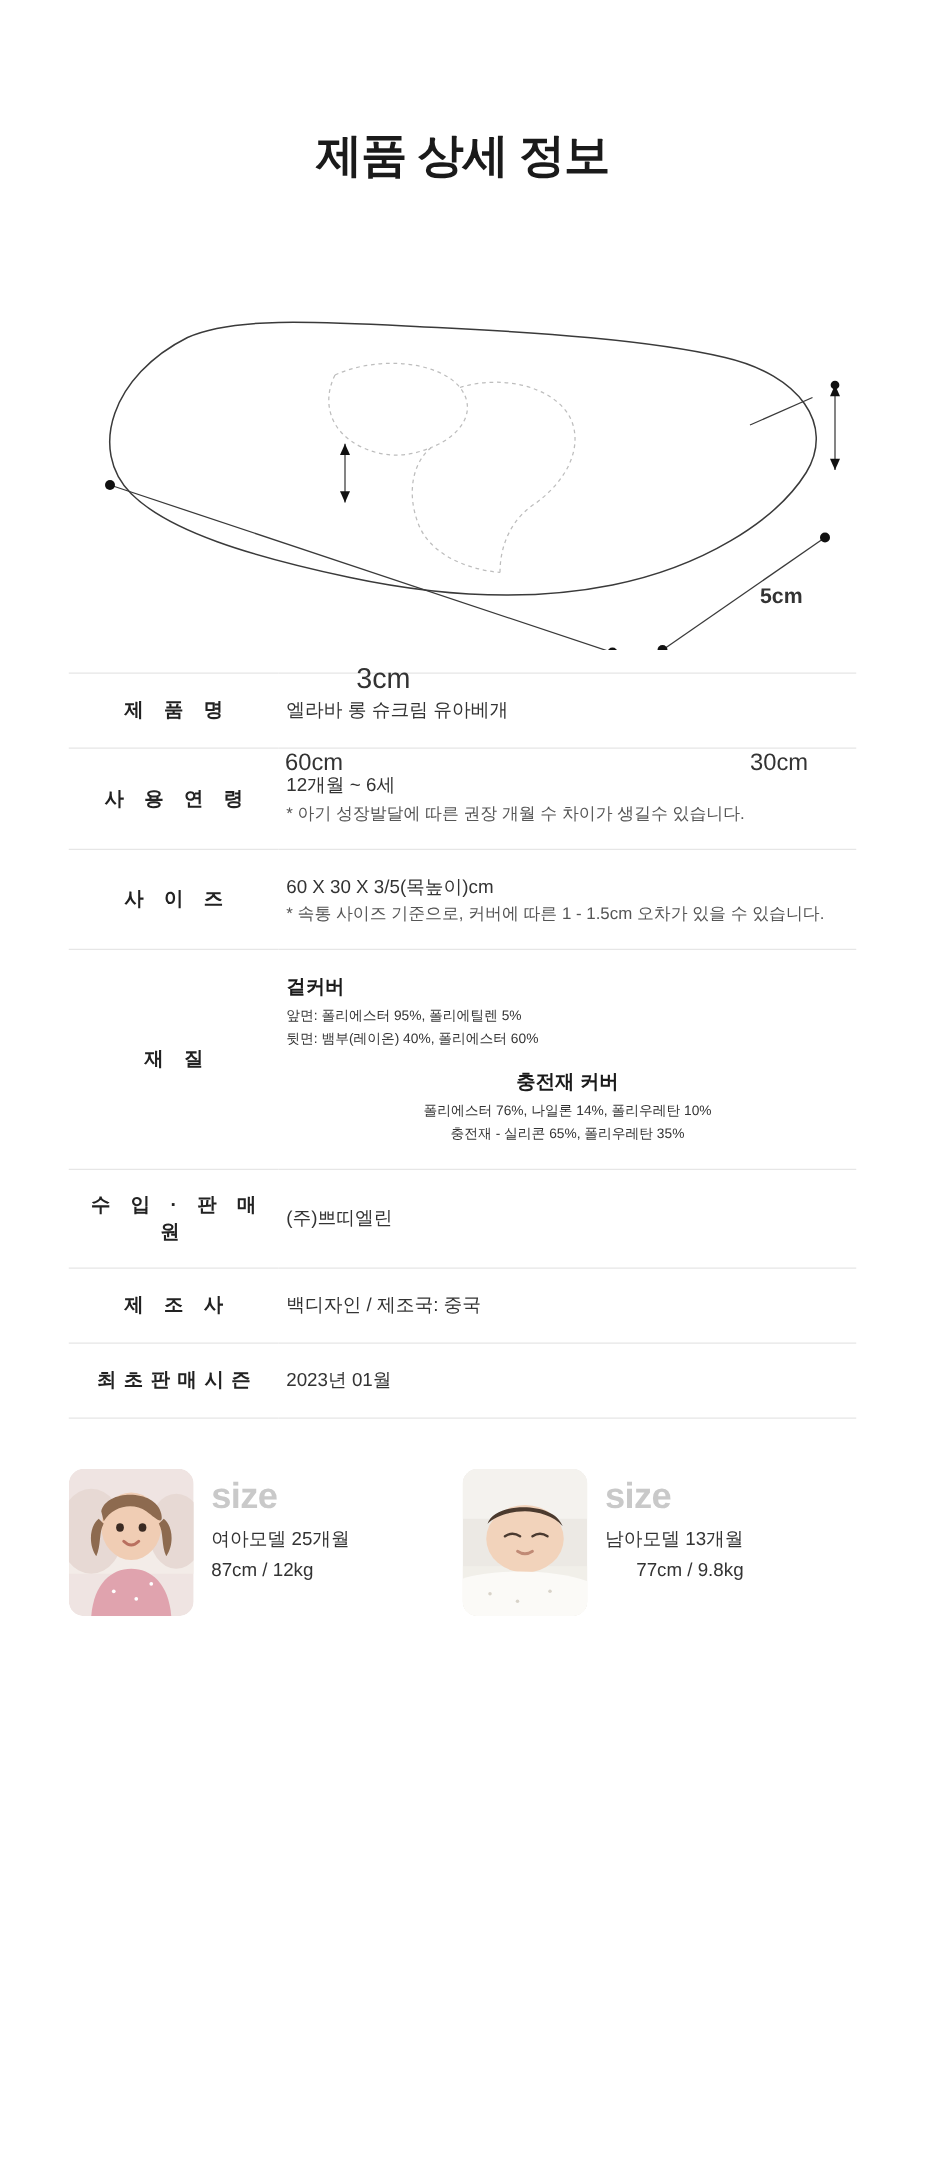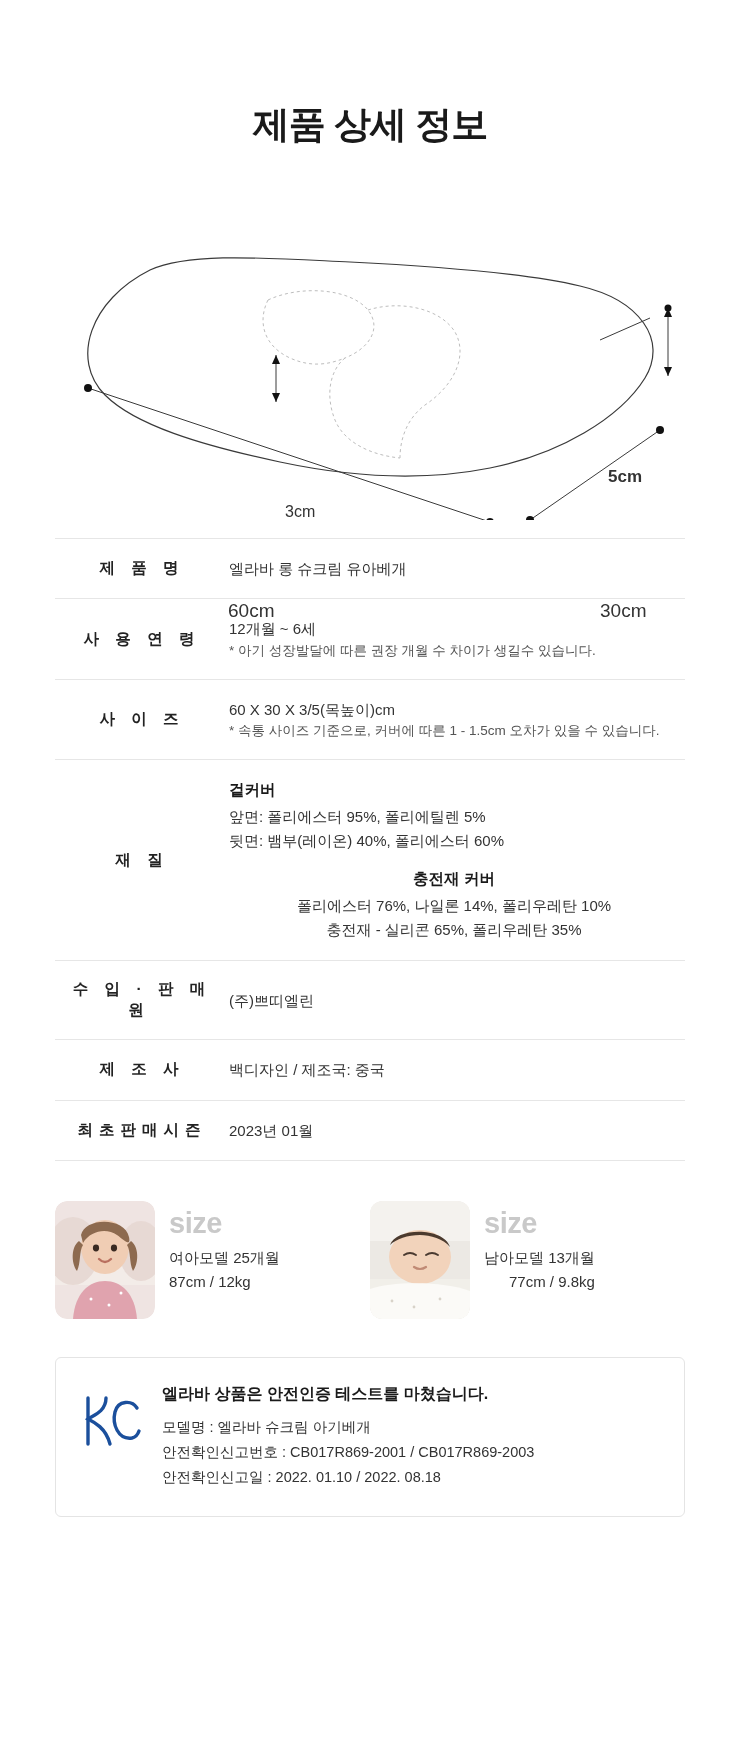--- a/index.html
+++ b/index.html
@@ -44,21 +44,21 @@
   }
   .dim-label {
     position: absolute;
     font-size: 17px;
     color: #333;
     font-family: "Liberation Sans", sans-serif;
   }
   .dim-60 { left: 228px; top: 420px; font-size: 19px; }
   .dim-30 { left: 600px; top: 420px; font-size: 19px; }
   .dim-5  { left: 608px; top: 287px; font-size: 17px; font-weight: bold; }
-  .dim-3  { left: 285px; top: 323px; font-size: 16px; }
+  .dim-3  { left: 285px; top: 349px; font-size: 23px; }
 
   
   .spec-table {
     width: 630px;
     margin: 0 auto;
     border-collapse: collapse;
     margin-top: 18px;
   }
   .spec-table tr {
     border-bottom: 1px solid #e6e6e6;
@@ -90,21 +90,21 @@
     line-height: 1.5;
   }
   .mat-head {
     font-weight: bold;
     font-size: 15.5px;
     color: #1a1a1a;
     margin-bottom: 3px;
   }
   .mat-block { margin-bottom: 14px; }
   .mat-block:last-child { margin-bottom: 0; text-align: center; }
-  .mat-line { font-size: 15px; line-height: 1.6; }
+  .mat-line { font-size: 11px; line-height: 1.6; }
 
   
   .models {
     width: 630px;
     margin: 40px auto 0 auto;
     display: flex;
     gap: 0;
   }
   .model {
     display: flex;
@@ -327,29 +327,14 @@
         </svg>
       </div>
       <div class="model-info">
         <div class="size-word">size</div>
         <div class="model-line">남아모델 13개월</div>
         <div class="model-line" style="margin-top:2px;text-align:right;">77cm / 9.8kg</div>
       </div>
     </div>
   </div>
 
-  <div class="kc-box">
-    <div class="kc-mark">
-      <svg width="62" height="58" viewBox="0 0 62 58" xmlns="http://www.w3.org/2000/svg">
-        <path d="M 8 6 L 8 52" stroke="#1b4f9c" stroke-width="3.4" fill="none" stroke-linecap="round"></path>
-        <path d="M 26 6 C 26 20 12 24 8 27 C 14 30 26 36 30 52" stroke="#1b4f9c" stroke-width="3.4" fill="none" stroke-linecap="round"></path>
-        <path d="M 57 16 C 52 8 38 8 35 20 C 32 32 38 48 52 46 C 56 45 58 42 59 39" stroke="#1b4f9c" stroke-width="3.4" fill="none" stroke-linecap="round"></path>
-      </svg>
-    </div>
-    <div class="kc-text">
-      <div class="kc-title">엘라바 상품은 안전인증 테스트를 마쳤습니다.</div>
-      <div class="kc-line">모델명 : 엘라바 슈크림 아기베개</div>
-      <div class="kc-line">안전확인신고번호 : CB017R869-2001 / CB017R869-2003</div>
-      <div class="kc-line">안전확인신고일 : 2022. 01.10 / 2022. 08.18</div>
-    </div>
-  </div>
 
 </div>
 
 </body></html>

